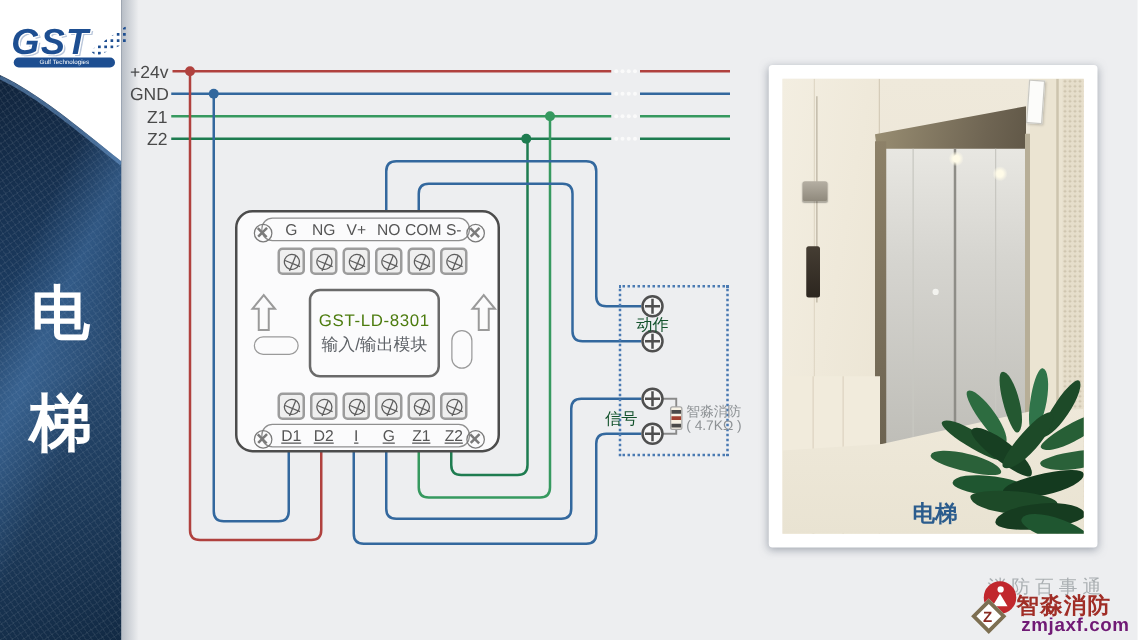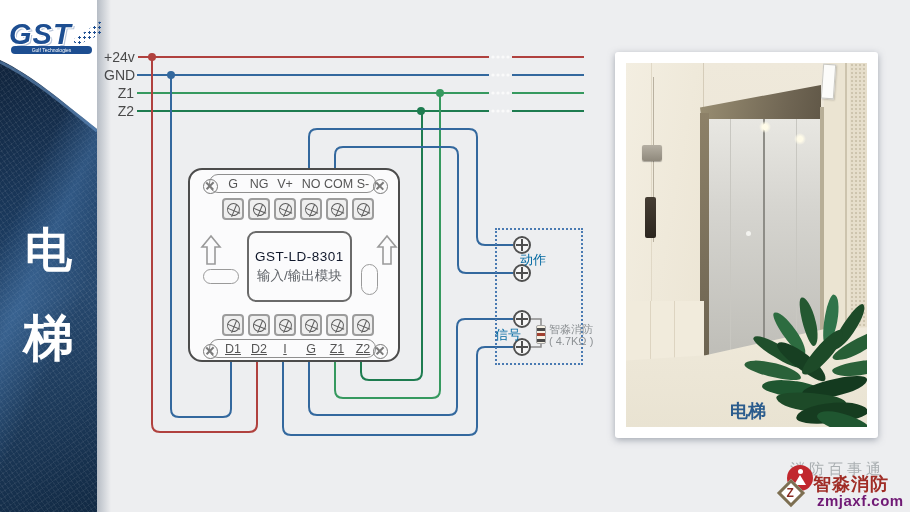--- a/index.html
+++ b/index.html
@@ -52,37 +52,37 @@
   .screw .ring::before, .screw .ring::after { content:""; position:absolute; background:#5d5d5d; }
   .screw .ring::before { left:5.5px; top:0; width:1.6px; height:13px; }
   .screw .ring::after  { left:0; top:5.5px; width:13px; height:1.6px; }
   .cscrew { position:absolute; width:15px; height:15px; border:1.5px solid #7a7a7a; border-radius:50%; }
   .cscrew::before, .cscrew::after { content:""; position:absolute; left:1.4px; top:5.3px;
     width:9.5px; height:1.5px; background:#7a7a7a; }
   .cscrew::before { transform:rotate(45deg); } .cscrew::after { transform:rotate(-45deg); }
   .mod-plate { position:absolute; left:57px; top:61px; width:105px; height:71px;
     border:2px solid #6a6a6a; border-radius:9px; display:flex; flex-direction:column;
     align-items:center; justify-content:center; gap:3px; background:#fbfbfc; }
-  .mod-plate .l1 { font-size:13.5px; color:#0f172a; letter-spacing:.5px; }
+  .mod-plate .l1 { font-size:13.5px; color:#4d7c0f; letter-spacing:.5px; }
   .mod-plate .l2 { font-size:13.5px; color:#5f6368; }
   .mod-arrow { position:absolute; width:22px; height:32px; }
   .mod-pill-h { position:absolute; left:13px; top:99px; width:36px; height:15px;
     border:1.5px solid #9a9a9a; border-radius:8px; }
   .mod-pill-v { position:absolute; left:171px; top:94px; width:17px; height:31px;
     border:1.5px solid #9a9a9a; border-radius:9px; }
 
   
   .dashed-box { position:absolute; left:495px; top:228px; width:88px; height:137px;
     border:2px dotted #4a7ab2; }
   .cterm { position:absolute; width:18px; height:18px; border:2px solid #4f4f4f; border-radius:50%;
     background:#f6f6f6; }
   .cterm::before, .cterm::after { content:""; position:absolute; background:#4f4f4f; }
   .cterm::before { left:6.2px; top:1px; width:1.8px; height:12px; }
   .cterm::after  { left:1px; top:6.2px; width:12px; height:1.8px; }
-  .cn-label { position:absolute; font-size:13px; color:#0369a1;margin-left:11px; }
+  .cn-label { position:absolute; font-size:13px; color:#14532d; }
   .res-body { position:absolute; left:536px; top:325px; width:10px; height:19px;
     background:#f6f1e4; border:1px solid #a5a5a5; border-radius:2px; overflow:hidden; }
   .res-body i { display:block; width:100%; height:3px; margin-top:2.2px; }
   .res-label { position:absolute; left:549px; font-size:11px; color:#8d9194; white-space:nowrap; }
 
   
   .card { position:absolute; left:615px; top:52px; width:263px; height:386px; background:#fff;
     border-radius:3px; box-shadow:0 2px 7px rgba(100,110,125,.55); }
   .photo { position:absolute; left:11px; top:11px; width:241px; height:364px; overflow:hidden;
     background:linear-gradient(#efe9db,#e7e0cf); }

